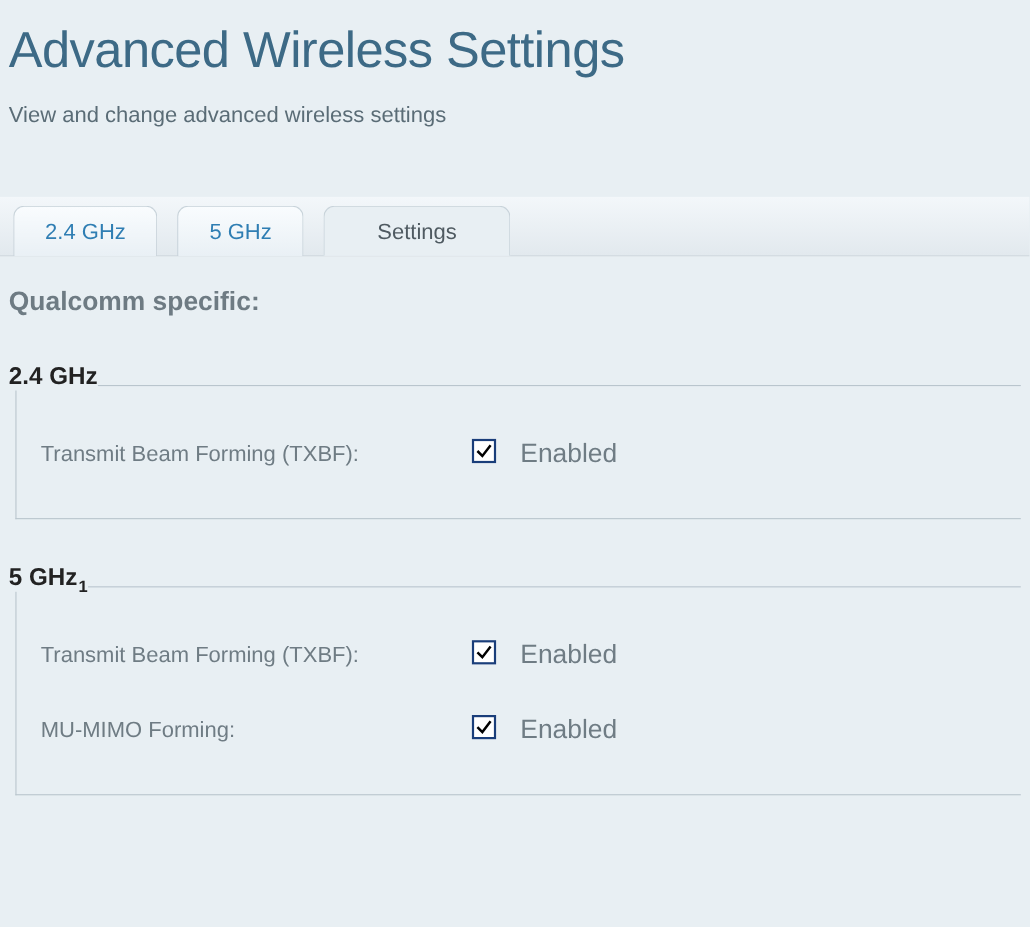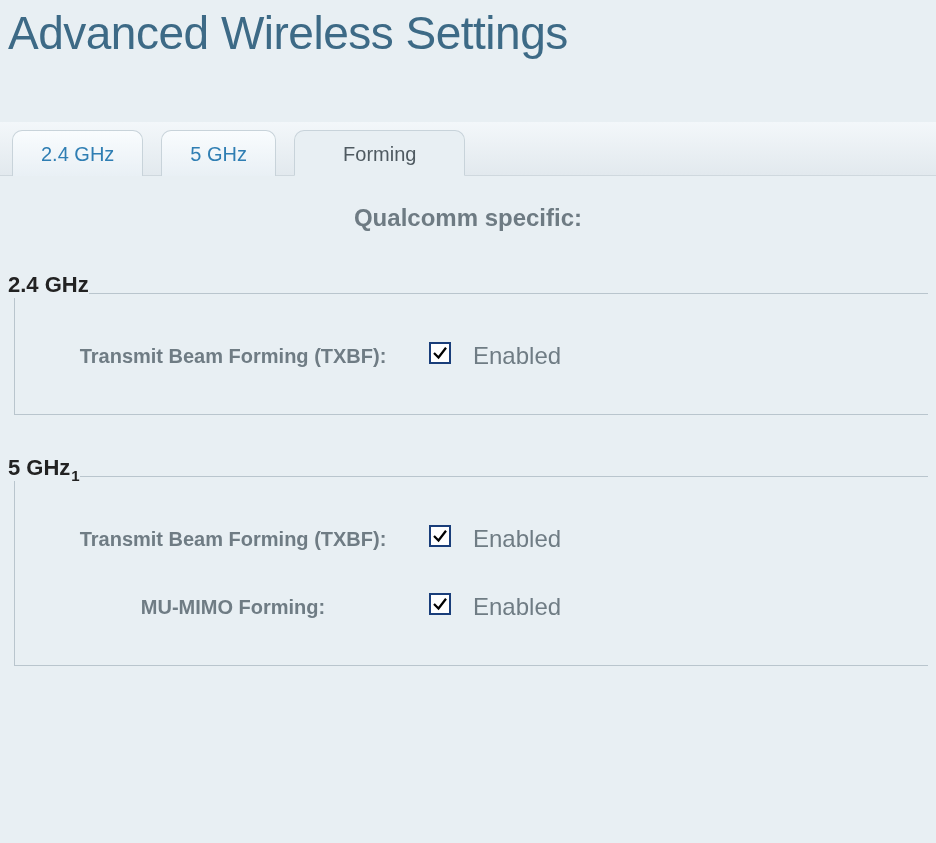--- a/index.html
+++ b/index.html
@@ -4,21 +4,21 @@
   <style>
     * { box-sizing: border-box; margin: 0; padding: 0; }
     body {
       font-family: Arial, Helvetica, sans-serif;
       background: #e8eff3;
       width: 936px;
       height: 843px;
       overflow: hidden;
     }
     .header {
-      padding: 6px 8px 0 8px;
+      padding: 18px 8px 0 8px;
     }
     .title {
       font-size: 46px;
       font-weight: 400;
       color: #3d6a86;
       letter-spacing: -0.5px;
     }
     .subtitle {
       font-size: 20px;
       color: #5a6c76;
@@ -50,21 +50,20 @@
     }
     .tab.active {
       color: #4f5a61;
       background: #e8eff3;
       border-color: #c8d3da;
       border-bottom: 1px solid #e8eff3;
       padding: 0 48px;
     }
     .content {
       padding: 28px 8px 0 8px;
-      text-align: center;
     }
     .section-title {
       font-size: 24px;
       font-weight: bold;
       color: #6e7b83;
     }
     .band-block {
       margin-top: 40px;
     }
     .band-header {
@@ -103,21 +102,20 @@
       display: flex;
       align-items: center;
       height: 40px;
       margin-bottom: 28px;
     }
     .row:last-child { margin-bottom: 0; }
     .row-label {
       width: 392px;
       font-size: 20px;
       color: #6f7c84;
-      font-weight: bold;
     }
     .checkbox {
       width: 22px;
       height: 22px;
       border: 2px solid #1a3e7a;
       background: #fff;
       display: inline-flex;
       align-items: center;
       justify-content: center;
       cursor: pointer;
@@ -132,26 +130,27 @@
       font-size: 24px;
       color: #6f7c84;
       margin-left: 22px;
     }
   </style>
 </head>
 <body>
 
 <div class="header">
   <h1 class="title">Advanced Wireless Settings</h1>
+  <p class="subtitle">View and change advanced wireless settings</p>
 </div>
 
 <div class="tabbar">
   <div class="tab">2.4 GHz</div>
   <div class="tab">5 GHz</div>
-  <div class="tab active">Forming</div>
+  <div class="tab active">Settings</div>
 </div>
 
 <div class="content">
   <div class="section-title">Qualcomm specific:</div>
 
   <div class="band-block">
     <div class="band-header">
       <span class="band-label">2.4 GHz</span>
       <span class="band-line"></span>
     </div>

